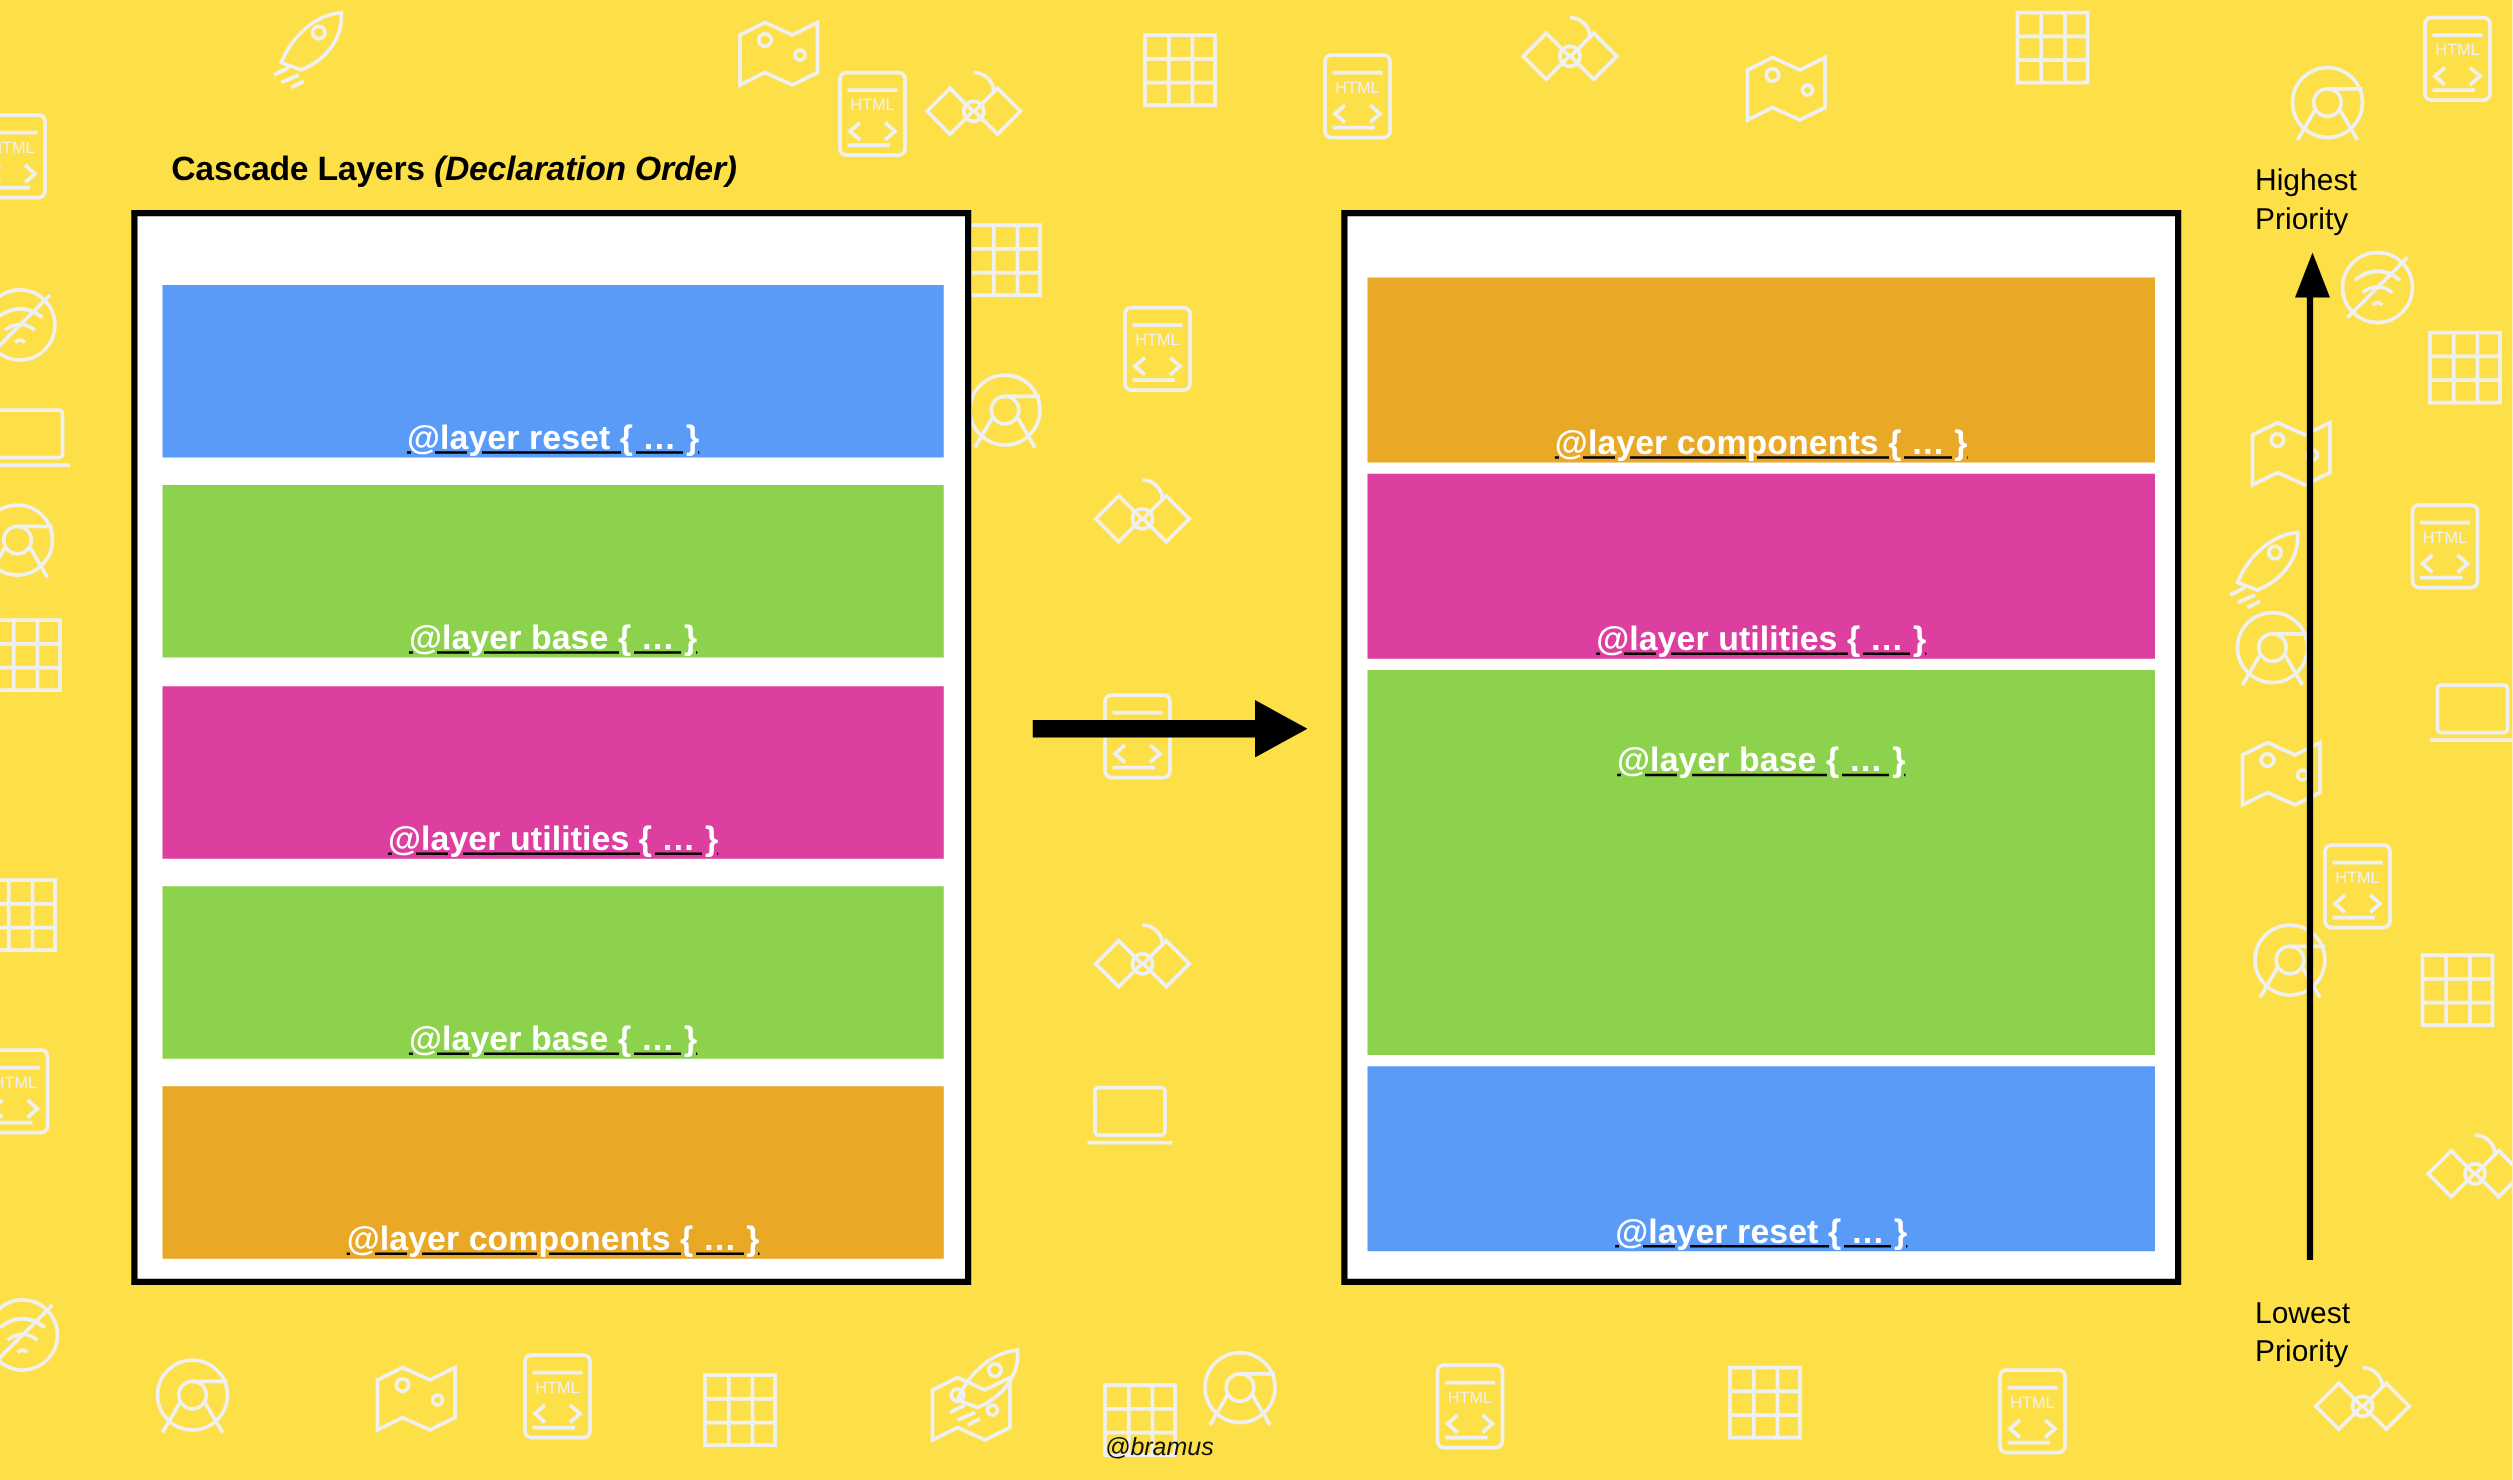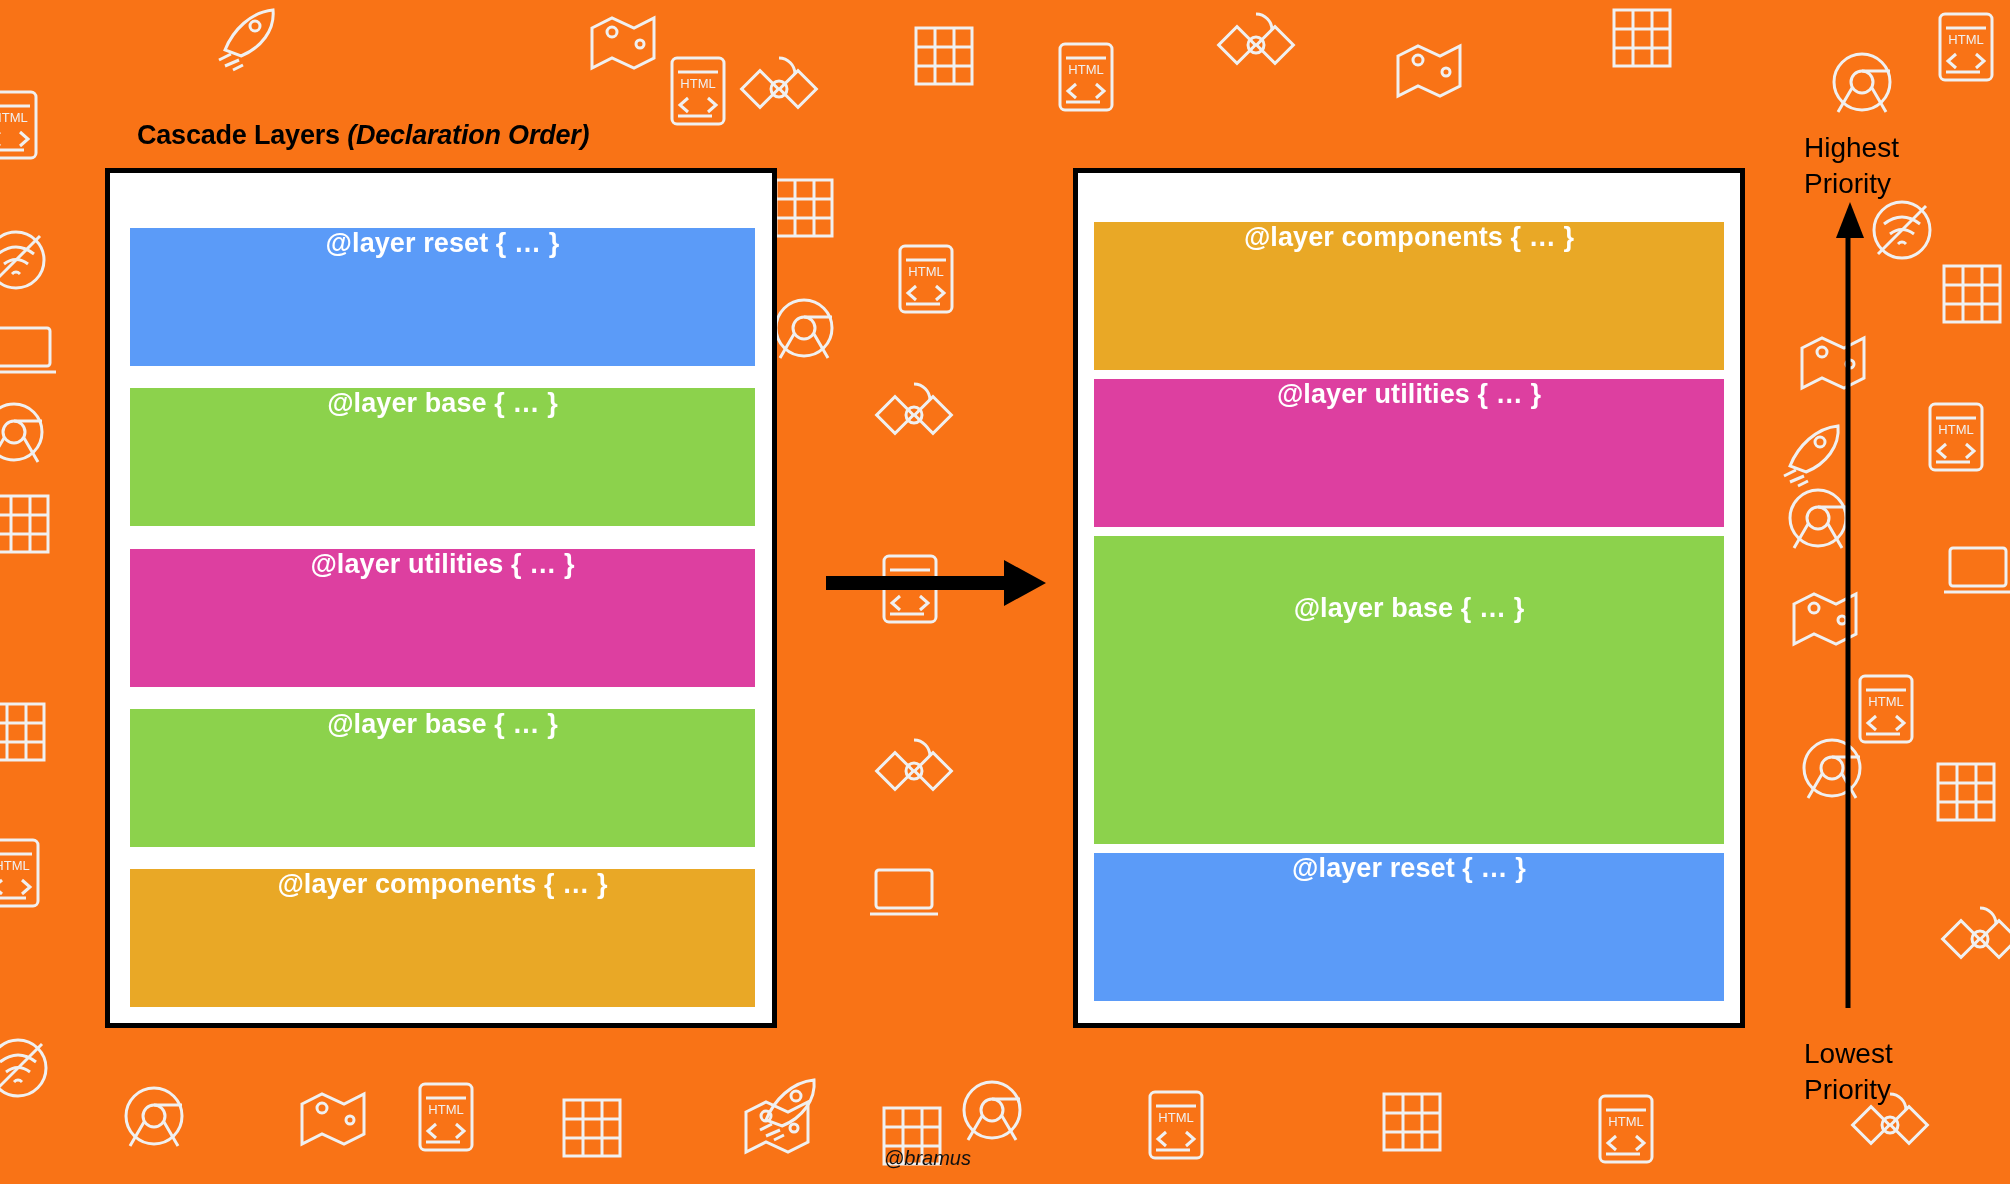--- a/index.html
+++ b/index.html
@@ -9,21 +9,21 @@
     background: #ffffff;
   }
   body {
     font-family: "Liberation Sans", sans-serif;
     -webkit-font-smoothing: antialiased;
   }
   #canvas {
     position: relative;
     width: 2010px;
     height: 1184px;
-    background: #f97316;
+    background: #fde047;
     overflow: hidden;
   }
 
   
   #watermark {
     position: absolute;
     inset: 0;
     pointer-events: none;
     opacity: 1;
   }
@@ -43,23 +43,24 @@
   .panel-box {
     position: absolute;
     background: #ffffff;
     border: 5px solid #000000;
     box-sizing: border-box;
   }
 
   .layer-block {
     position: absolute;
     display: flex;
-    align-items: flex-start;
+    align-items: flex-end;
     justify-content: center;
     box-sizing: border-box;
+    text-decoration: underline;
   }
   .layer-label {
     color: #ffffff;
     font-size: 27px;
     font-weight: bold;
     letter-spacing: 0.1px;
     white-space: nowrap;
   }
   .layer-block.tall .layer-label {
     align-self: flex-start;
@@ -71,21 +72,21 @@
     position: absolute;
     left: 826px;
     top: 560px;
     width: 220px;
     height: 46px;
   }
 
   
   .axis-label {
     position: absolute;
-    font-size: 28px;
+    font-size: 24px;
     color: #000000;
     line-height: 1.28;
     text-align: left;
     white-space: nowrap;
   }
   #priority-arrow {
     position: absolute;
     left: 1826px;
     top: 196px;
     width: 48px;

